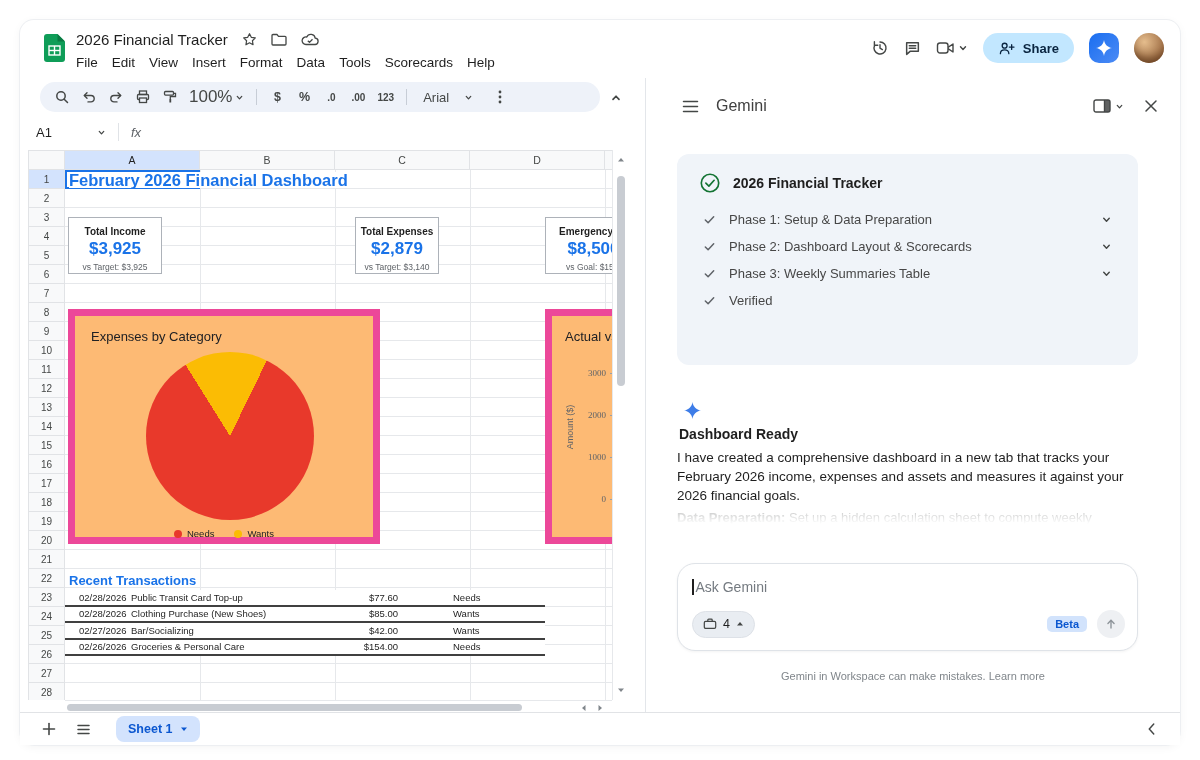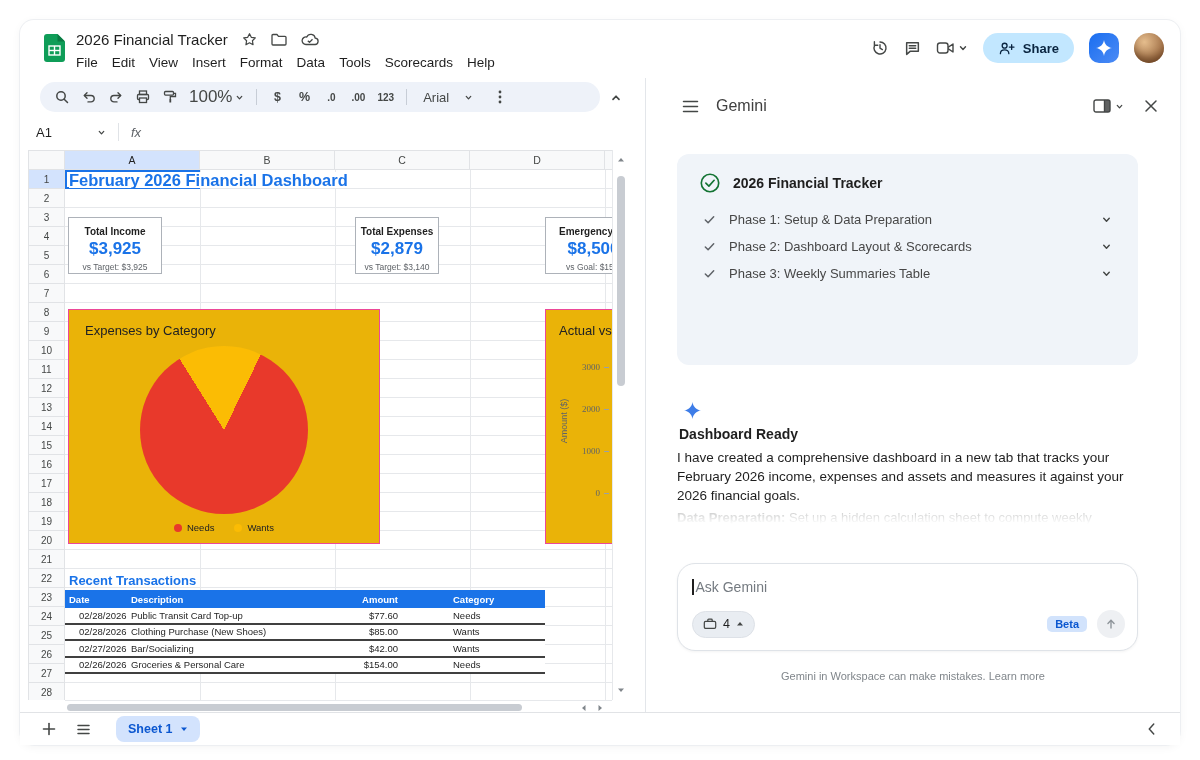--- a/index.html
+++ b/index.html
@@ -77,21 +77,21 @@
   .vline { position:absolute; top:0; bottom:0; width:1px; background:#e6e8eb; }
   .sel-a1 { position:absolute; left:0; top:0; width:135px; height:19px; border:2px solid #1a73e8; }
   .sheet-title { position:absolute; left:4px; top:2px; height:16px; line-height:16px;
                  font-size:16.5px; font-weight:bold; color:#1a73e8; white-space:nowrap;
                  background:#fff; padding-right:8px; }
   .score-card { position:absolute; background:#fff; border:1px solid #adb2b9; text-align:center;
                 display:flex; flex-direction:column; align-items:center; cursor:pointer; }
   .sc-label { font-size:10px; font-weight:bold; margin-top:8px; white-space:nowrap; }
   .sc-value { font-size:17px; font-weight:bold; color:#1a73e8; margin-top:2px; }
   .sc-sub { font-size:8.5px; color:#5f6368; margin-top:3px; white-space:nowrap; }
-  .chart-card { position:absolute; background:#eab308; border:1px solid #ec4899; cursor:pointer; }
+  .chart-card { position:absolute; background:#fdba74; border:7px solid #ec4899; cursor:pointer; }
   .pie-card { left:3px; top:139px; width:312px; height:235px; }
   .chart-title { position:absolute; left:16px; top:13px; font-size:13px; color:#202124; white-space:nowrap; }
   .pie { position:absolute; left:71px; top:36px; width:168px; height:168px; border-radius:50%;
          background:conic-gradient(from -32deg, #fbbc04 0 58deg, #e8392b 58deg 360deg); }
   .pie-legend { position:absolute; left:0; right:0; top:212px; display:flex;
                 justify-content:center; gap:20px; }
   .leg-item { display:flex; align-items:center; gap:5px; font-size:9.5px; color:#202124; }
   .leg-dot { width:8px; height:8px; border-radius:50%; }
   .bar-card { left:480px; top:139px; width:160px; height:235px; }
   .bar-ylabel { position:absolute; left:-22px; top:106px; width:80px; text-align:center;
@@ -445,26 +445,20 @@
       <div class="bar-tick" style="top:136px;">1000</div>
       <div class="bar-tick" style="top:178px;">0</div>
       <div class="bar-dash" style="top:57px;"></div>
       <div class="bar-dash" style="top:99px;"></div>
       <div class="bar-dash" style="top:141px;"></div>
       <div class="bar-dash" style="top:183px;"></div>
     </div>
 
     <div class="trans-title">Recent Transactions</div>
     <div class="trans-table">
-      <div class="tt-header">
-        <span class="tt-h1">Date</span>
-        <span class="tt-h2">Description</span>
-        <span class="tt-h3">Amount</span>
-        <span class="tt-h4">Category</span>
-      </div>
       <div class="tt-row">
         <span class="tt-c1">02/28/2026</span>
         <span class="tt-c2">Public Transit Card Top-up</span>
         <span class="tt-c3">$77.60</span>
         <span class="tt-c4">Needs</span>
       </div>
       <div class="tt-row">
         <span class="tt-c1">02/28/2026</span>
         <span class="tt-c2">Clothing Purchase (New Shoes)</span>
         <span class="tt-c3">$85.00</span>
@@ -617,20 +611,28 @@
                 <path d="M2.5 7.5 L5.5 10.5 L11.5 4" fill="none" stroke="currentColor" stroke-width="1.6" stroke-linecap="round" stroke-linejoin="round"></path>
               </svg>
             </span>
           <span class="step-label">Phase 3: Weekly Summaries Table</span>
           <span class="ic step-chevron">
               <svg width="11" height="11" viewBox="0 0 10 10">
                 <path d="M2.5 3.8 L5 6.5 L7.5 3.8" fill="none" stroke="currentColor" stroke-width="1.3" stroke-linecap="round" stroke-linejoin="round"></path>
               </svg>
             </span>
         </div>
+        <div class="tc-step">
+          <span class="ic step-check">
+              <svg width="13" height="13" viewBox="0 0 14 14">
+                <path d="M2.5 7.5 L5.5 10.5 L11.5 4" fill="none" stroke="currentColor" stroke-width="1.6" stroke-linecap="round" stroke-linejoin="round"></path>
+              </svg>
+            </span>
+          <span class="step-label">Verified</span>
+        </div>
       </div>
     </div>
 
     <span class="ic resp-spark">
         <svg width="17" height="17" viewBox="0 0 16 16">
           <path d="M8 0 C8.6 4.4 11.6 7.4 16 8 C11.6 8.6 8.6 11.6 8 16 C7.4 11.6 4.4 8.6 0 8 C4.4 7.4 7.4 4.4 8 0 Z" fill="currentColor"></path>
         </svg>
       </span>
     <div class="resp-heading">Dashboard Ready</div>
     <div class="resp-body">I have created a comprehensive dashboard in a new tab that tracks your February 2026 income, expenses and assets and measures it against your 2026 financial goals.</div>

